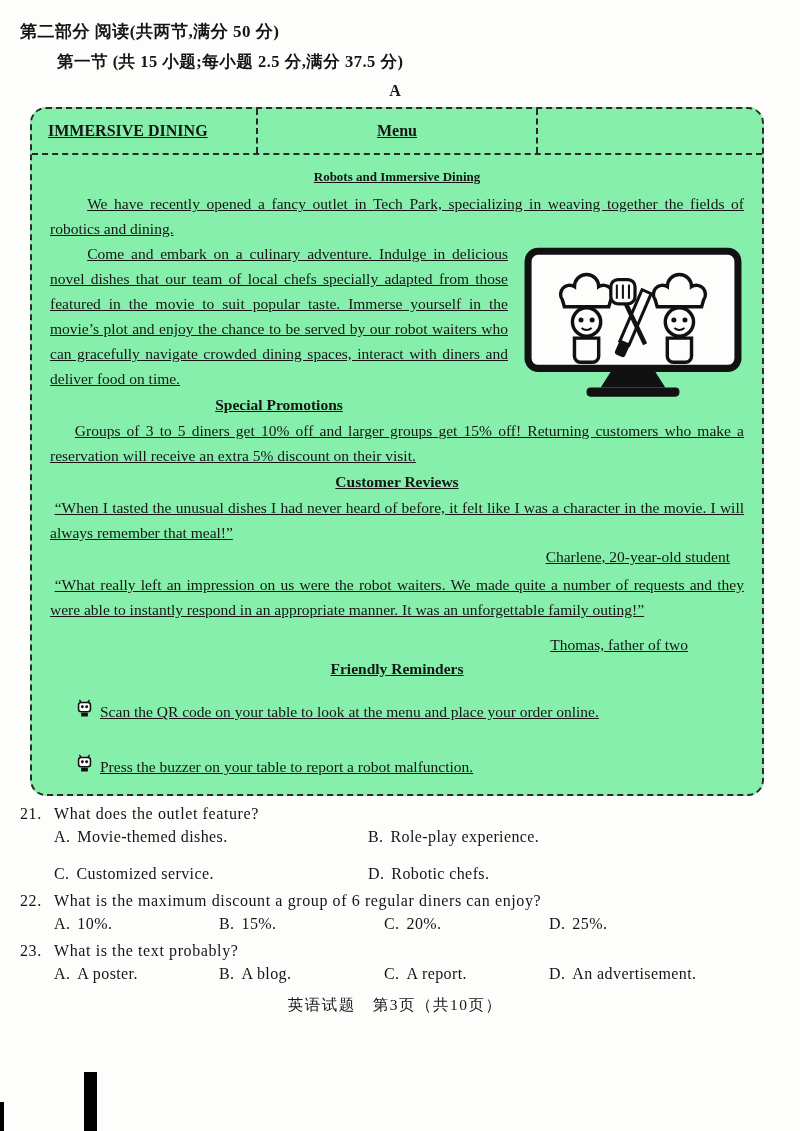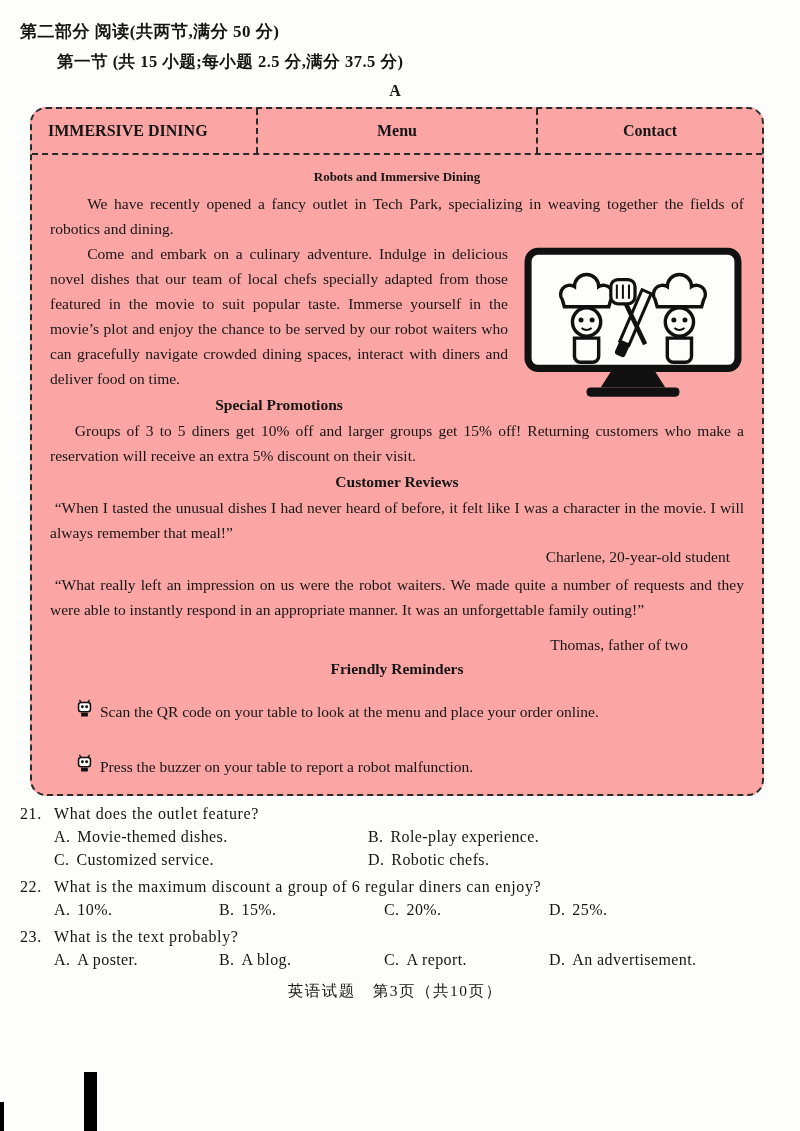--- a/index.html
+++ b/index.html
@@ -15,21 +15,22 @@
   
   .hline1 { font-weight: bold; font-size: 17px; letter-spacing: 0.5px; }
   .hline2 { font-weight: bold; font-size: 16.5px; margin-top: 8px; letter-spacing: 0.5px; margin-left: 37px; }
   .hline3 { font-size: 16.5px; margin-top: 9px; padding-left: 36px; }
   .section-a { text-align: center; font-weight: bold; font-size: 16px; margin: 9px 0 7px; }
 
   
   .flyer {
     border: 2.5px dashed #2a2a2a; border-radius: 16px;
     margin-left: 10px; width: 734px; overflow: hidden;
-    background: #fca5a5;
+    background: #86efac;
+    text-decoration: underline;
   }
   .flyer-nav { display: flex; border-bottom: 2.5px dashed #2a2a2a; height: 46px; }
   .nav-cell { display: flex; align-items: center; font-weight: bold; font-size: 16px; }
   .nav-brand { flex: 0 0 226px; padding-left: 16px; border-right: 2.5px dashed #2a2a2a; }
   .nav-menu { flex: 0 0 280px; justify-content: center; border-right: 2.5px dashed #2a2a2a; }
   .nav-contact { flex: 1 1 auto; justify-content: center; }
 
   .flyer-body { padding: 10px 18px 16px 18px; }
   .flyer-title { text-align: center; font-weight: bold; font-size: 13px; margin: 4px 0 6px; }
   .para { font-size: 15.5px; line-height: 25px; text-align: justify; margin: 0; text-indent: 2.4em; }
@@ -44,21 +45,21 @@
 
   .reminder { display: flex; align-items: flex-end; gap: 7px; margin: 20px 0 0 26px; font-size: 15.5px; line-height: 22px; }
   .reminder + .reminder { margin-top: 30px; }
   .reminder .r-icon { flex: 0 0 auto; margin-top: 1px; }
 
   
   .questions { margin-top: 4px; font-size: 16px; }
   .q-line { margin-top: 9px; letter-spacing: 0.6px; }
   .q-num { display: inline-block; width: 34px; }
   .opts { padding-left: 34px; margin-top: 5px; letter-spacing: 0.4px; }
-  .opts-2 { display: grid; grid-template-columns: 314px auto; row-gap: 5px; }
+  .opts-2 { display: grid; grid-template-columns: 314px auto; row-gap: 19px; }
   .opts-4 { display: grid; grid-template-columns: 165px 165px 165px auto; }
   .opt-label { margin-right: 7px; }
 
   .footer { text-align: center; font-size: 15.5px; margin-top: 12px; letter-spacing: 1.5px; }
 
   
   .artifact-bar { position: absolute; left: 84px; top: 1072px; width: 13px; height: 59px; background: #000; }
   .artifact-edge { position: absolute; left: 0; top: 1102px; width: 4px; height: 29px; background: #000; }
 </style>
 </head>
@@ -67,21 +68,20 @@
 <div class="page">
 
   <div class="hline1">第二部分 阅读(共两节,满分 50 分)</div>
   <div class="hline2">第一节 (共 15 小题;每小题 2.5 分,满分 37.5 分)</div>
   <div class="section-a">A</div>
 
   <div class="flyer">
     <div class="flyer-nav">
       <div class="nav-cell nav-brand">IMMERSIVE DINING</div>
       <div class="nav-cell nav-menu">Menu</div>
-      <div class="nav-cell nav-contact">Contact</div>
     </div>
 
     <div class="flyer-body">
       <div class="flyer-title">Robots and Immersive Dining</div>
 
       <p class="para">We have recently opened a fancy outlet in Tech Park, specializing in weaving together the fields of robotics and dining.</p>
 
       <div class="tv-float">
         <svg viewBox="0 0 220 160" width="222" height="162">
           <rect x="6" y="6" width="208" height="116" rx="10" fill="#fdfdfc" stroke="#111" stroke-width="7"></rect>

